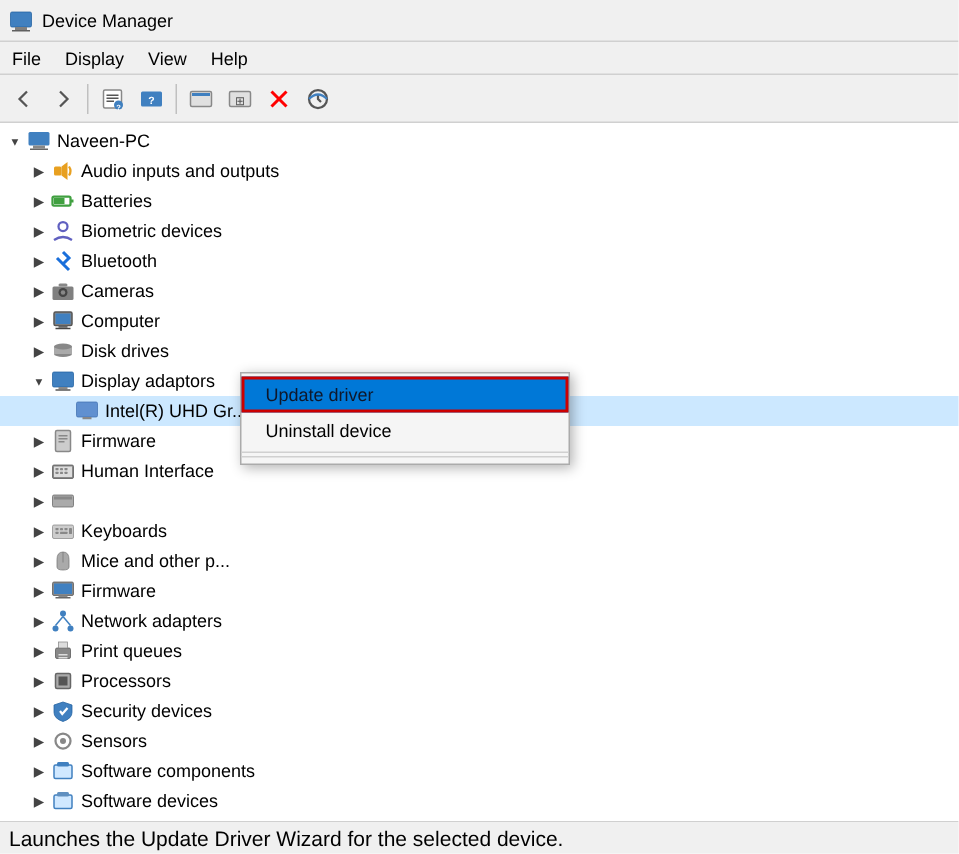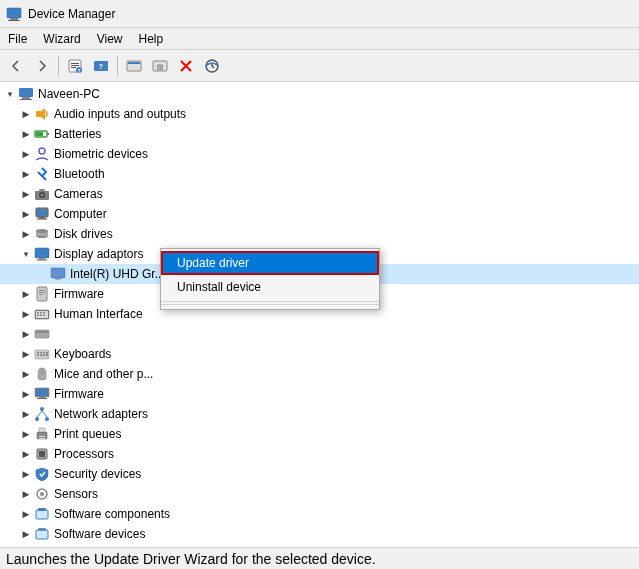--- a/index.html
+++ b/index.html
@@ -153,21 +153,21 @@
     }
     .ctx-item {
       padding: 5px 16px;
       cursor: pointer;
       font-size: 12px;
       display: flex;
       align-items: center;
     }
     .ctx-item.highlighted {
       background: #0078d7;
-      color: #ffffff;
+      color: #0f172a;
       outline: 2px solid #cc0000;
       outline-offset: -2px;
     }
     .ctx-item.bold-item {
       font-weight: bold;
     }
     .ctx-sep {
       height: 1px;
       background: #d0d0d0;
       margin: 2px 0;
@@ -182,21 +182,21 @@
       <rect x="1" y="2" width="14" height="10" rx="1" fill="#4080c0" stroke="#2060a0" stroke-width="0.5"></rect>
       <rect x="4" y="12" width="8" height="2" fill="#808080"></rect>
       <rect x="2" y="14" width="12" height="1" fill="#606060"></rect>
     </svg>
   </span>
   <span class="title-bar-text">Device Manager</span>
 </div>
 
 <div class="menu-bar">
   <span class="menu-item">File</span>
-  <span class="menu-item">Wizard</span>
+  <span class="menu-item">Display</span>
   <span class="menu-item">View</span>
   <span class="menu-item">Help</span>
 </div>
 
 <div class="toolbar">
   <button class="toolbar-btn">
     <svg width="14" height="14" viewBox="0 0 14 14">
         <path d="M9 2L4 7l5 5" stroke="#555" stroke-width="1.5" fill="none"></path>
       </svg>
   </button>

